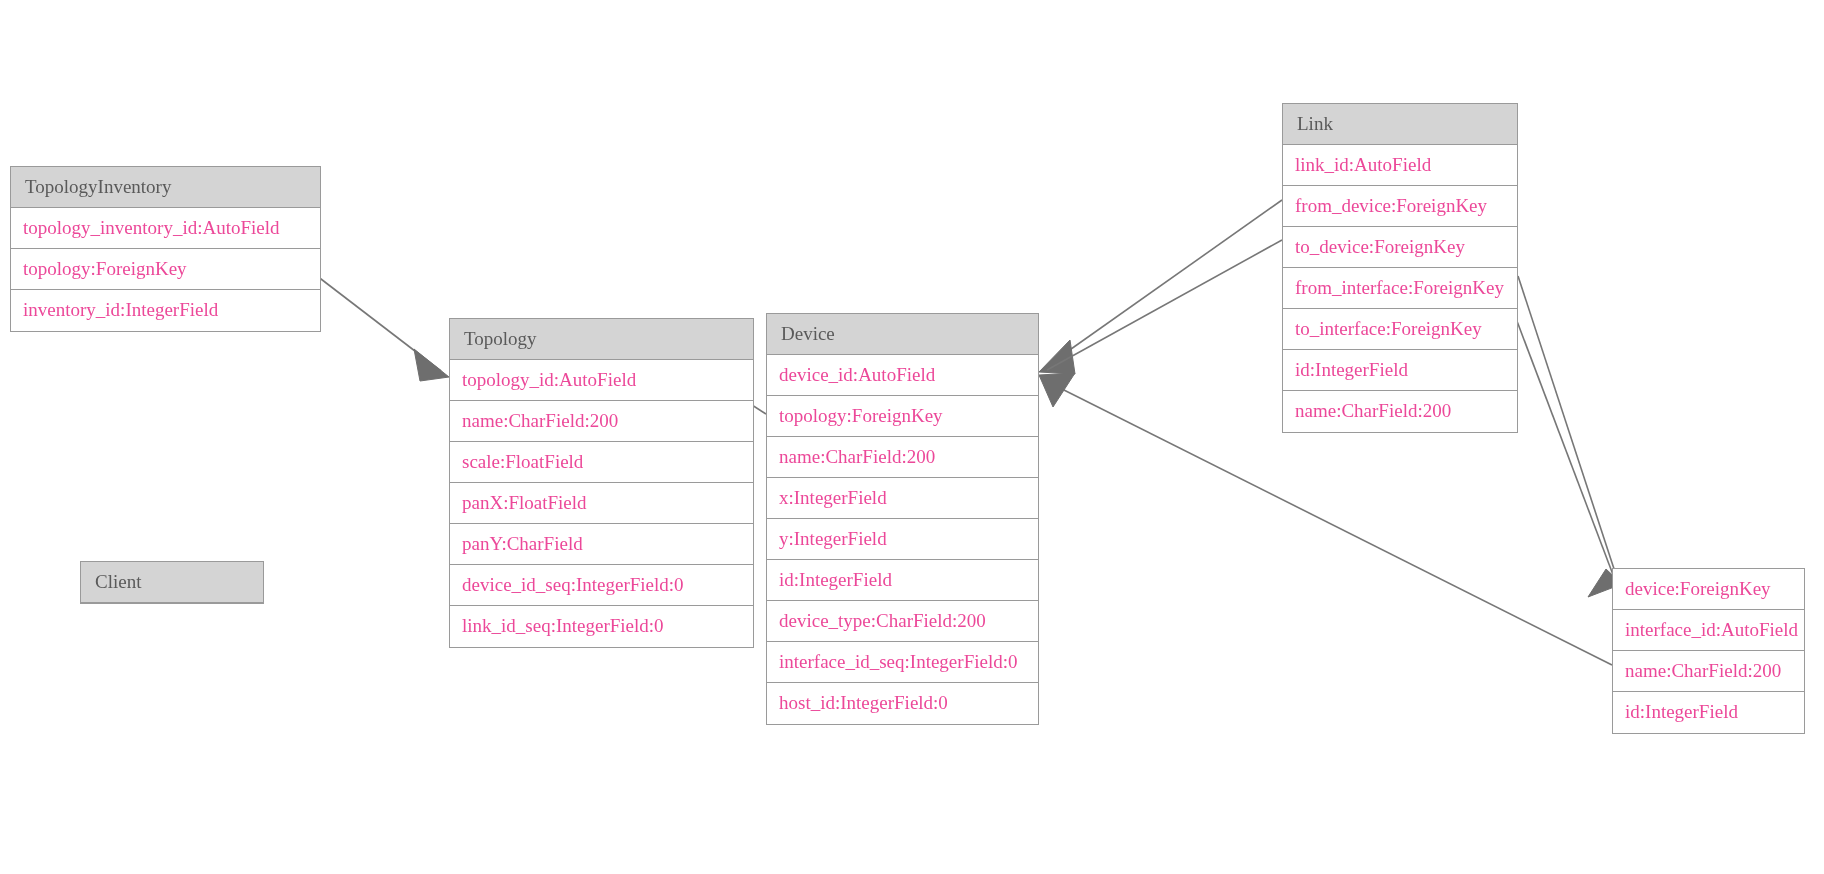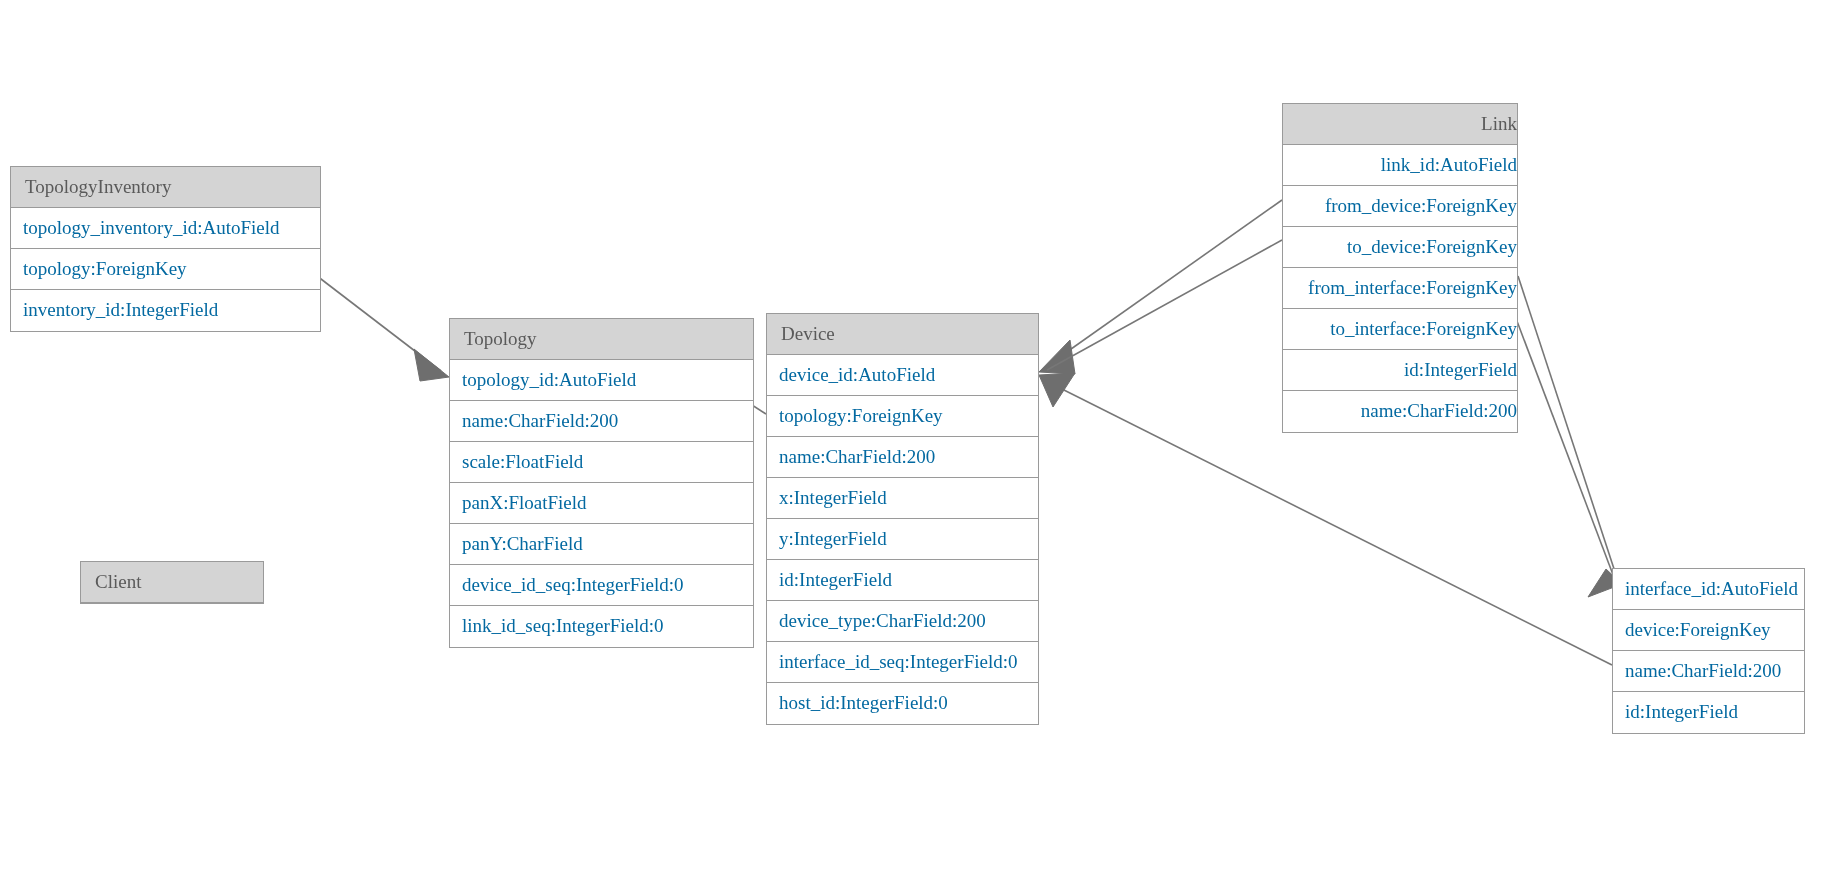--- a/index.html
+++ b/index.html
@@ -38,21 +38,21 @@
     font-size: 19px;
     line-height: 40px;
     height: 41px;
     padding: 0 0 0 14px;
     white-space: nowrap;
     overflow: hidden;
   }
   .entity-row {
     box-sizing: border-box;
     border-bottom: 1px solid #9a9a9a;
-    color: #0369a1;
+    color: #ec4899;
     font-size: 19px;
     line-height: 40px;
     height: 41px;
     padding: 0 0 0 12px;
     white-space: nowrap;
     overflow: hidden;
     background: #ffffff;
   }
   .entity-row:last-child {
     border-bottom: none;
@@ -103,31 +103,31 @@
         <div class="entity-row">x:IntegerField</div>
         <div class="entity-row">y:IntegerField</div>
         <div class="entity-row">id:IntegerField</div>
         <div class="entity-row">device_type:CharField:200</div>
         <div class="entity-row">interface_id_seq:IntegerField:0</div>
         <div class="entity-row">host_id:IntegerField:0</div>
       </div>
       <div class="entity" style="left: 80px; top: 561px; width: 184px;">
         <div class="entity-header">Client</div>
       </div>
-      <div class="entity" style="left: 1282px; top: 103px; width: 236px; text-align: right;">
+      <div class="entity" style="left: 1282px; top: 103px; width: 236px;">
         <div class="entity-header">Link</div>
         <div class="entity-row">link_id:AutoField</div>
         <div class="entity-row">from_device:ForeignKey</div>
         <div class="entity-row">to_device:ForeignKey</div>
         <div class="entity-row">from_interface:ForeignKey</div>
         <div class="entity-row">to_interface:ForeignKey</div>
         <div class="entity-row">id:IntegerField</div>
         <div class="entity-row">name:CharField:200</div>
       </div>
       <div class="entity" style="left: 1612px; top: 568px; width: 193px;">
+        <div class="entity-row">device:ForeignKey</div>
         <div class="entity-row">interface_id:AutoField</div>
-        <div class="entity-row">device:ForeignKey</div>
         <div class="entity-row">name:CharField:200</div>
         <div class="entity-row">id:IntegerField</div>
       </div>
     </div>
 
 </div>
 
 </body></html>

